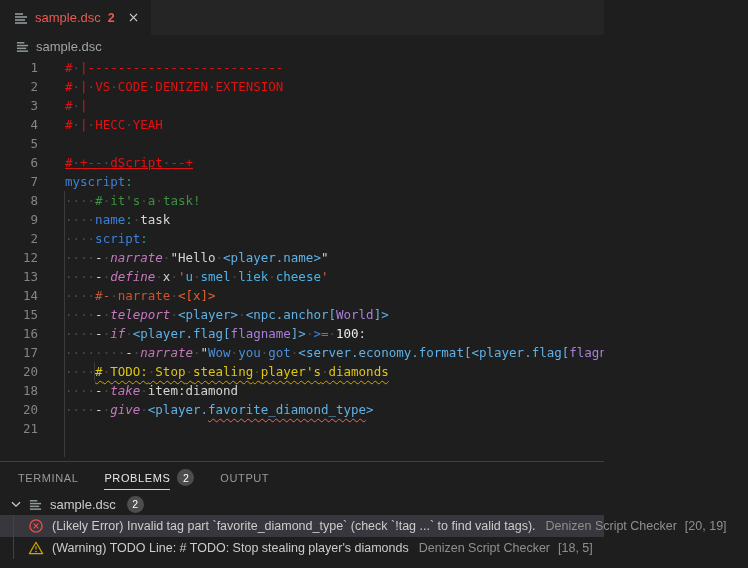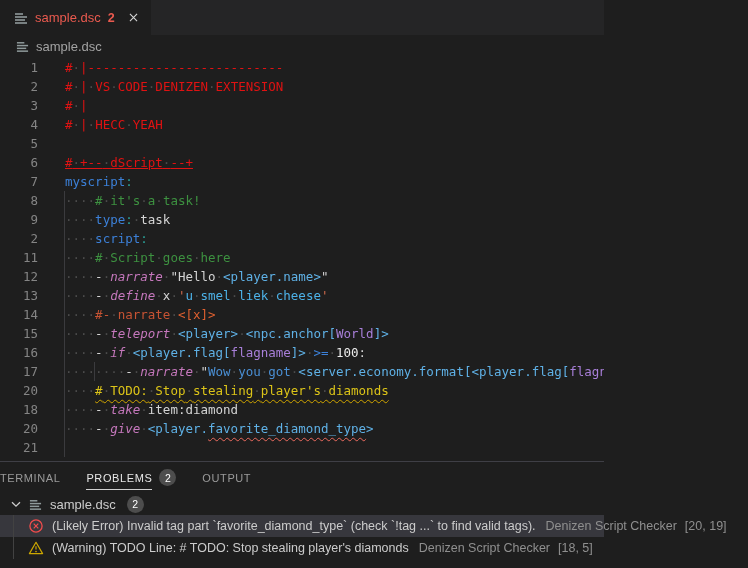--- a/index.html
+++ b/index.html
@@ -26,21 +26,21 @@
   .ln { flex:none; width:38px; text-align:right; color:var(--line-number); margin-right:27px; }
   .lc { white-space:pre; }
   .ws { color:var(--ws); }
   .guide { position:absolute; width:1px; background:var(--guide); }
   .g1 { left:64px; top:133px; height:266px; }
   .g2 { left:calc(64px + 4ch); top:304px; height:19px; }
 
   
   .panel { flex:1; border-top:1px solid var(--panel-border); background:var(--editor-bg);
     display:flex; flex-direction:column; }
-  .panel-tabs { height:31px; flex:none; display:flex; align-items:center; gap:26px; }
+  .panel-tabs { height:31px; flex:none; display:flex; align-items:center; gap:26px; padding-left:18px; }
   .panel-tab { display:flex; align-items:center; gap:7px; font-size:11px; letter-spacing:.6px;
     color:var(--panel-tab-inactive); cursor:pointer; }
   .panel-tab .pt-label { padding:6px 0 5px; border-bottom:1px solid transparent; }
   .panel-tab.active { color:var(--panel-tab-active); }
   .panel-tab.active .pt-label { border-bottom-color:#cfcfcf; }
   .badge { display:inline-flex; align-items:center; justify-content:center;
     min-width:17px; height:17px; padding:0 4px; border-radius:9px;
     background:var(--badge-bg); color:#ffffff; font-size:10.5px; letter-spacing:0; }
   .tree-row { height:22px; flex:none; display:flex; align-items:center; gap:5px; padding-left:8px;
     color:var(--tree-fg); font-size:13px; cursor:pointer; }
@@ -126,29 +126,25 @@
         <div class="line">
           <span class="ln">7</span>
           <span class="lc"><span style="color: rgb(60, 128, 216);">myscript</span><span style="color: rgb(42, 161, 152);">:</span></span>
         </div>
         <div class="line">
           <span class="ln">8</span>
           <span class="lc"><span style="color: rgb(61, 145, 64);"><span class="ws">····</span>#<span class="ws">·</span>it's<span class="ws">·</span>a<span class="ws">·</span>task!</span></span>
         </div>
         <div class="line">
           <span class="ln">9</span>
-          <span class="lc"><span style="color: rgb(212, 212, 212);"><span class="ws">····</span></span><span style="color: rgb(60, 128, 216);">type</span><span style="color: rgb(42, 161, 152);">:</span><span style="color: rgb(212, 212, 212);"><span class="ws">·</span>task</span></span>
+          <span class="lc"><span style="color: rgb(212, 212, 212);"><span class="ws">····</span></span><span style="color: rgb(60, 128, 216);">name</span><span style="color: rgb(42, 161, 152);">:</span><span style="color: rgb(212, 212, 212);"><span class="ws">·</span>task</span></span>
         </div>
         <div class="line">
           <span class="ln">2</span>
           <span class="lc"><span style="color: rgb(212, 212, 212);"><span class="ws">····</span></span><span style="color: rgb(60, 128, 216);">script</span><span style="color: rgb(42, 161, 152);">:</span></span>
-        </div>
-        <div class="line">
-          <span class="ln">11</span>
-          <span class="lc"><span style="color: rgb(61, 145, 64);"><span class="ws">····</span>#<span class="ws">·</span>Script<span class="ws">·</span>goes<span class="ws">·</span>here</span></span>
         </div>
         <div class="line">
           <span class="ln">12</span>
           <span class="lc"><span style="color: rgb(212, 212, 212);"><span class="ws">····</span>-<span class="ws">·</span></span><span style="color: rgb(198, 120, 189); font-style: italic;">narrate</span><span style="color: rgb(212, 212, 212);"><span class="ws">·</span>"Hello<span class="ws">·</span></span><span style="color: rgb(95, 177, 230);">&lt;player.name&gt;</span><span style="color: rgb(212, 212, 212);">"</span></span>
         </div>
         <div class="line">
           <span class="ln">13</span>
           <span class="lc"><span style="color: rgb(212, 212, 212);"><span class="ws">····</span>-<span class="ws">·</span></span><span style="color: rgb(198, 120, 189); font-style: italic;">define</span><span style="color: rgb(212, 212, 212);"><span class="ws">·</span>x<span class="ws">·</span></span><span style="color: rgb(207, 106, 76);">'</span><span style="color: rgb(77, 178, 232);">u<span class="ws">·</span>smel<span class="ws">·</span>liek<span class="ws">·</span>cheese</span><span style="color: rgb(207, 106, 76);">'</span></span>
         </div>
         <div class="line">

